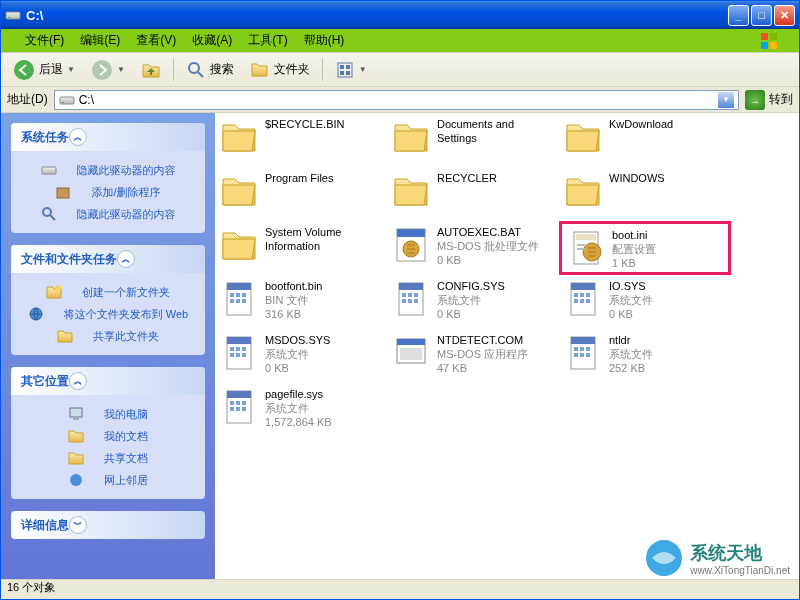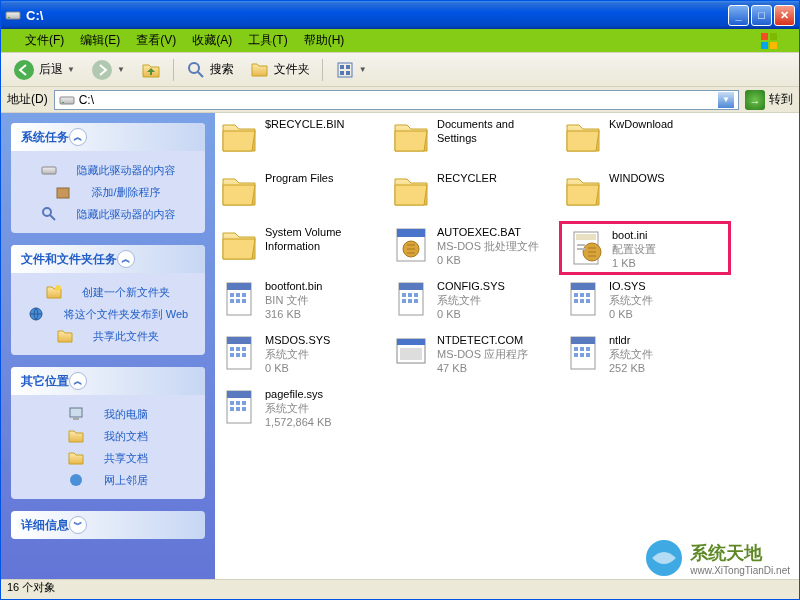--- a/index.html
+++ b/index.html
@@ -42,21 +42,21 @@
 .files { flex: 1; display: flex; flex-wrap: wrap; align-content: flex-start; gap: 0; overflow-y: auto; }
 .fileitem { width: 172px; height: 54px; display: flex; align-items: flex-start; gap: 6px; padding: 4px; }
 .fileitem.highlight { border: 3px solid #e91e63; }
 .fileitem .ficon { width: 40px; height: 40px; flex-shrink: 0; }
 .fileitem .ftext { font-size: 11px; line-height: 14px; }
 .fileitem .fname { color: #000; }
 .fileitem .fmeta { color: #888; }
 
 .statusbar { height: 20px; background: #ece9d8; border-top: 1px solid #d6d2c2; display: flex; align-items: flex-start; padding: 0 6px; font-size: 11px; justify-content: space-between; }
 .watermark { position: absolute; right: 10px; bottom: 22px; display: flex; align-items: center; gap: 6px; opacity: 0.9; }
-.watermark .wtext { font-size: 18px; font-weight: bold; color: #4d7c0f; }
+.watermark .wtext { font-size: 18px; font-weight: bold; color: #0f766e; }
 .watermark .wsub { font-size: 10px; color: #666; }
 
 
 .svg-folder { fill: url(#fg); stroke: #c9a227; }
 </style>
 </head>
 <body>
 
 <svg width="0" height="0" style="position:absolute">
   <defs>

